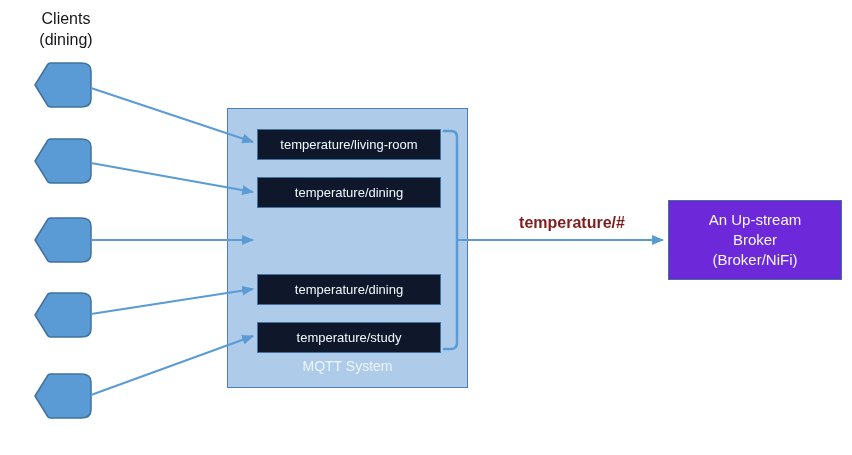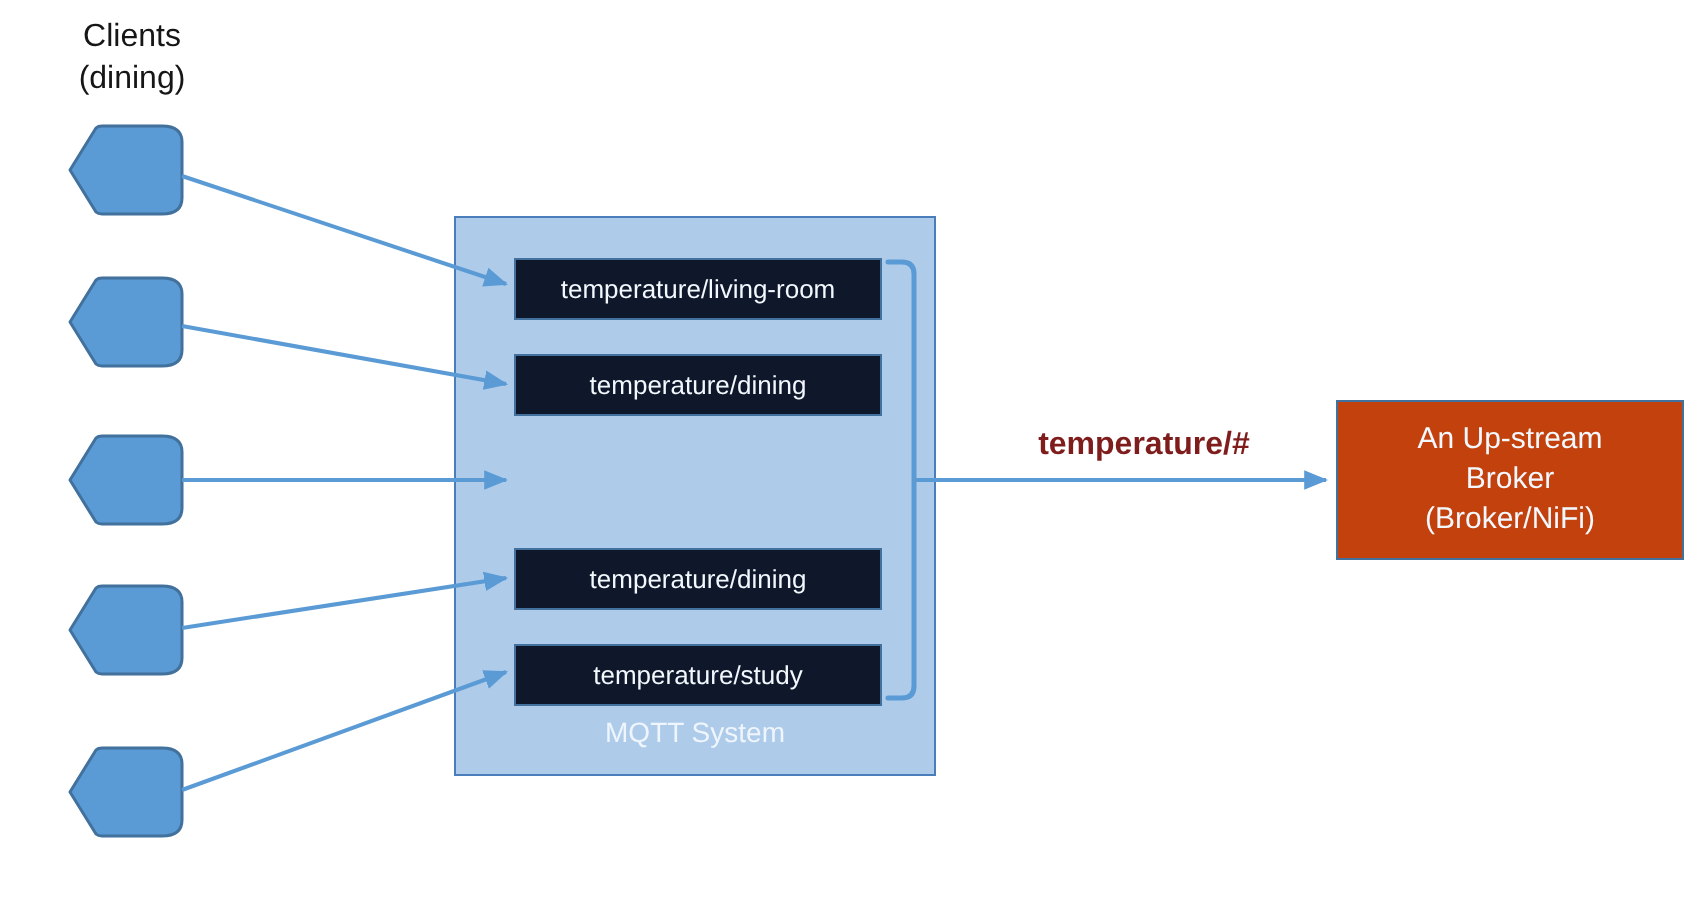--- a/index.html
+++ b/index.html
@@ -72,21 +72,21 @@
     font-size: 16px;
     color: #7f1d1d;
     font-weight: bold;
   }
   .upstream-box {
     position: absolute;
     left: 668px;
     top: 200px;
     width: 174px;
     height: 80px;
-    background: #c2410c;
+    background: #6d28d9;
     border: 1.5px solid #41719c;
     box-sizing: border-box;
     color: #f2f8fd;
     font-size: 15px;
     line-height: 20px;
     text-align: center;
     display: flex;
     flex-direction: column;
     align-items: center;
     justify-content: center;

